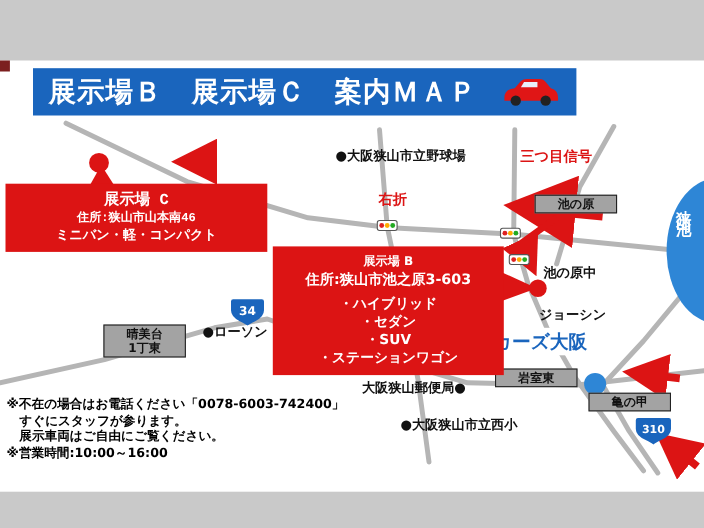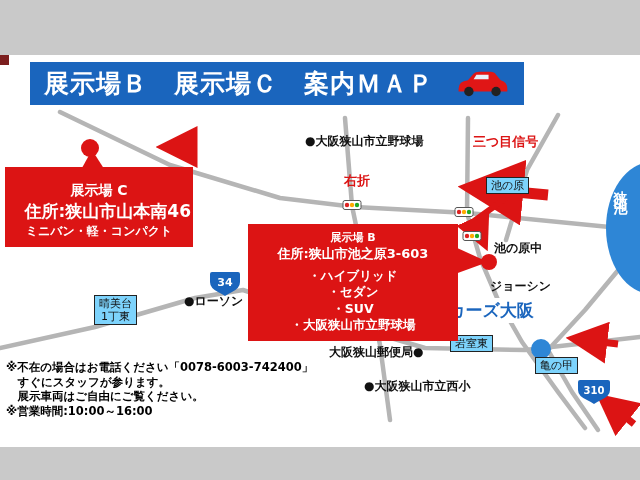--- a/index.html
+++ b/index.html
@@ -8,26 +8,26 @@
   .frame { position:relative; width:640px; height:480px; background:#c9c9c9; overflow:hidden; }
   .page { position:absolute; left:0; top:55px; width:640px; height:392px; background:#ffffff; }
   .corner-mark { position:absolute; left:0; top:55px; width:9px; height:10px; background:#7c1f1f; }
   .map-svg { position:absolute; left:0; top:0; width:640px; height:480px; }
   .header-bar { position:absolute; left:30px; top:62px; width:494px; height:43px;
     background:#1a65bd; display:flex; align-items:center; padding-left:14px; }
   .header-title { color:#fff; font-weight:bold; font-size:25px; letter-spacing:1px; white-space:nowrap; }
   .car-icon { position:absolute; right:14px; top:7px; }
   .lbl { position:absolute; font-size:12px; font-weight:bold; color:#111; white-space:nowrap; }
   .red-lbl { position:absolute; font-size:13px; font-weight:bold; color:#dc1414; white-space:nowrap; }
-  .boxed { position:absolute; background:#7dd3fc; border:1.5px solid #222; font-size:11px;
-    font-weight:normal; color:#111; padding:1px 4px; white-space:nowrap; line-height:1.2; text-align:center; }
+  .boxed { position:absolute; background:#a3a3a3; border:1.5px solid #222; font-size:11px;
+    font-weight:bold; color:#111; padding:1px 20px; white-space:nowrap; line-height:1.2; text-align:center; }
   .callout { position:absolute; background:#dc1414; color:#fff; text-align:center; z-index:3; }
-  .callout-c { left:5px; top:167px; width:188px; padding:15px 2px 7px; }
+  .callout-c { left:5px; top:167px; width:238px; padding:5px 2px 7px;font-family:Liberation Mono, monospace; }
   .callout-c .t { font-size:14px; font-weight:bold; }
-  .callout-c .a { font-size:17px; font-weight:bold;text-align:right; }
+  .callout-c .a { font-size:11px; font-weight:bold; }
   .callout-c .v { font-size:12px; font-weight:bold; }
   .callout-b { left:248px; top:224px; width:210px; padding:6px 2px 8px; }
   .callout-b .t { font-size:11px; font-weight:bold; }
   .callout-b .a { font-size:13px; font-weight:bold; margin-bottom:5px; }
   .callout-b .i { font-size:12.5px; font-weight:bold; line-height:1.3; }
   .cars-osaka { position:absolute; left:444px; top:298px; background:#fff; color:#1a65bd;
     font-size:17px; font-weight:bold; padding:1px 4px; white-space:nowrap; z-index:2; }
   .lake-lbl { position:absolute; left:612px; top:180px; writing-mode:vertical-rl;
     color:#fff; font-weight:bold; font-size:14px; letter-spacing:5px; z-index:2; }
   .notes { position:absolute; left:6px; top:360px; font-size:11.5px; font-weight:bold;
@@ -137,21 +137,21 @@
     <div class="a">住所:狭山市山本南46</div>
     <div class="v">ミニバン・軽・コンパクト</div>
   </div>
 
   <div class="callout callout-b">
     <div class="t">展示場 B</div>
     <div class="a">住所:狭山市池之原3-603</div>
     <div class="i">・ハイブリッド</div>
     <div class="i">・セダン</div>
     <div class="i">・SUV</div>
-    <div class="i">・大阪狭山市立野球場</div>
+    <div class="i">・ステーションワゴン</div>
   </div>
 
   <div class="notes">
     <div>※不在の場合はお電話ください「0078-6003-742400」</div>
     <div>　すぐにスタッフが参ります。</div>
     <div>　展示車両はご自由にご覧ください。</div>
     <div>※営業時間:10:00～16:00</div>
   </div>
 </div>
 

